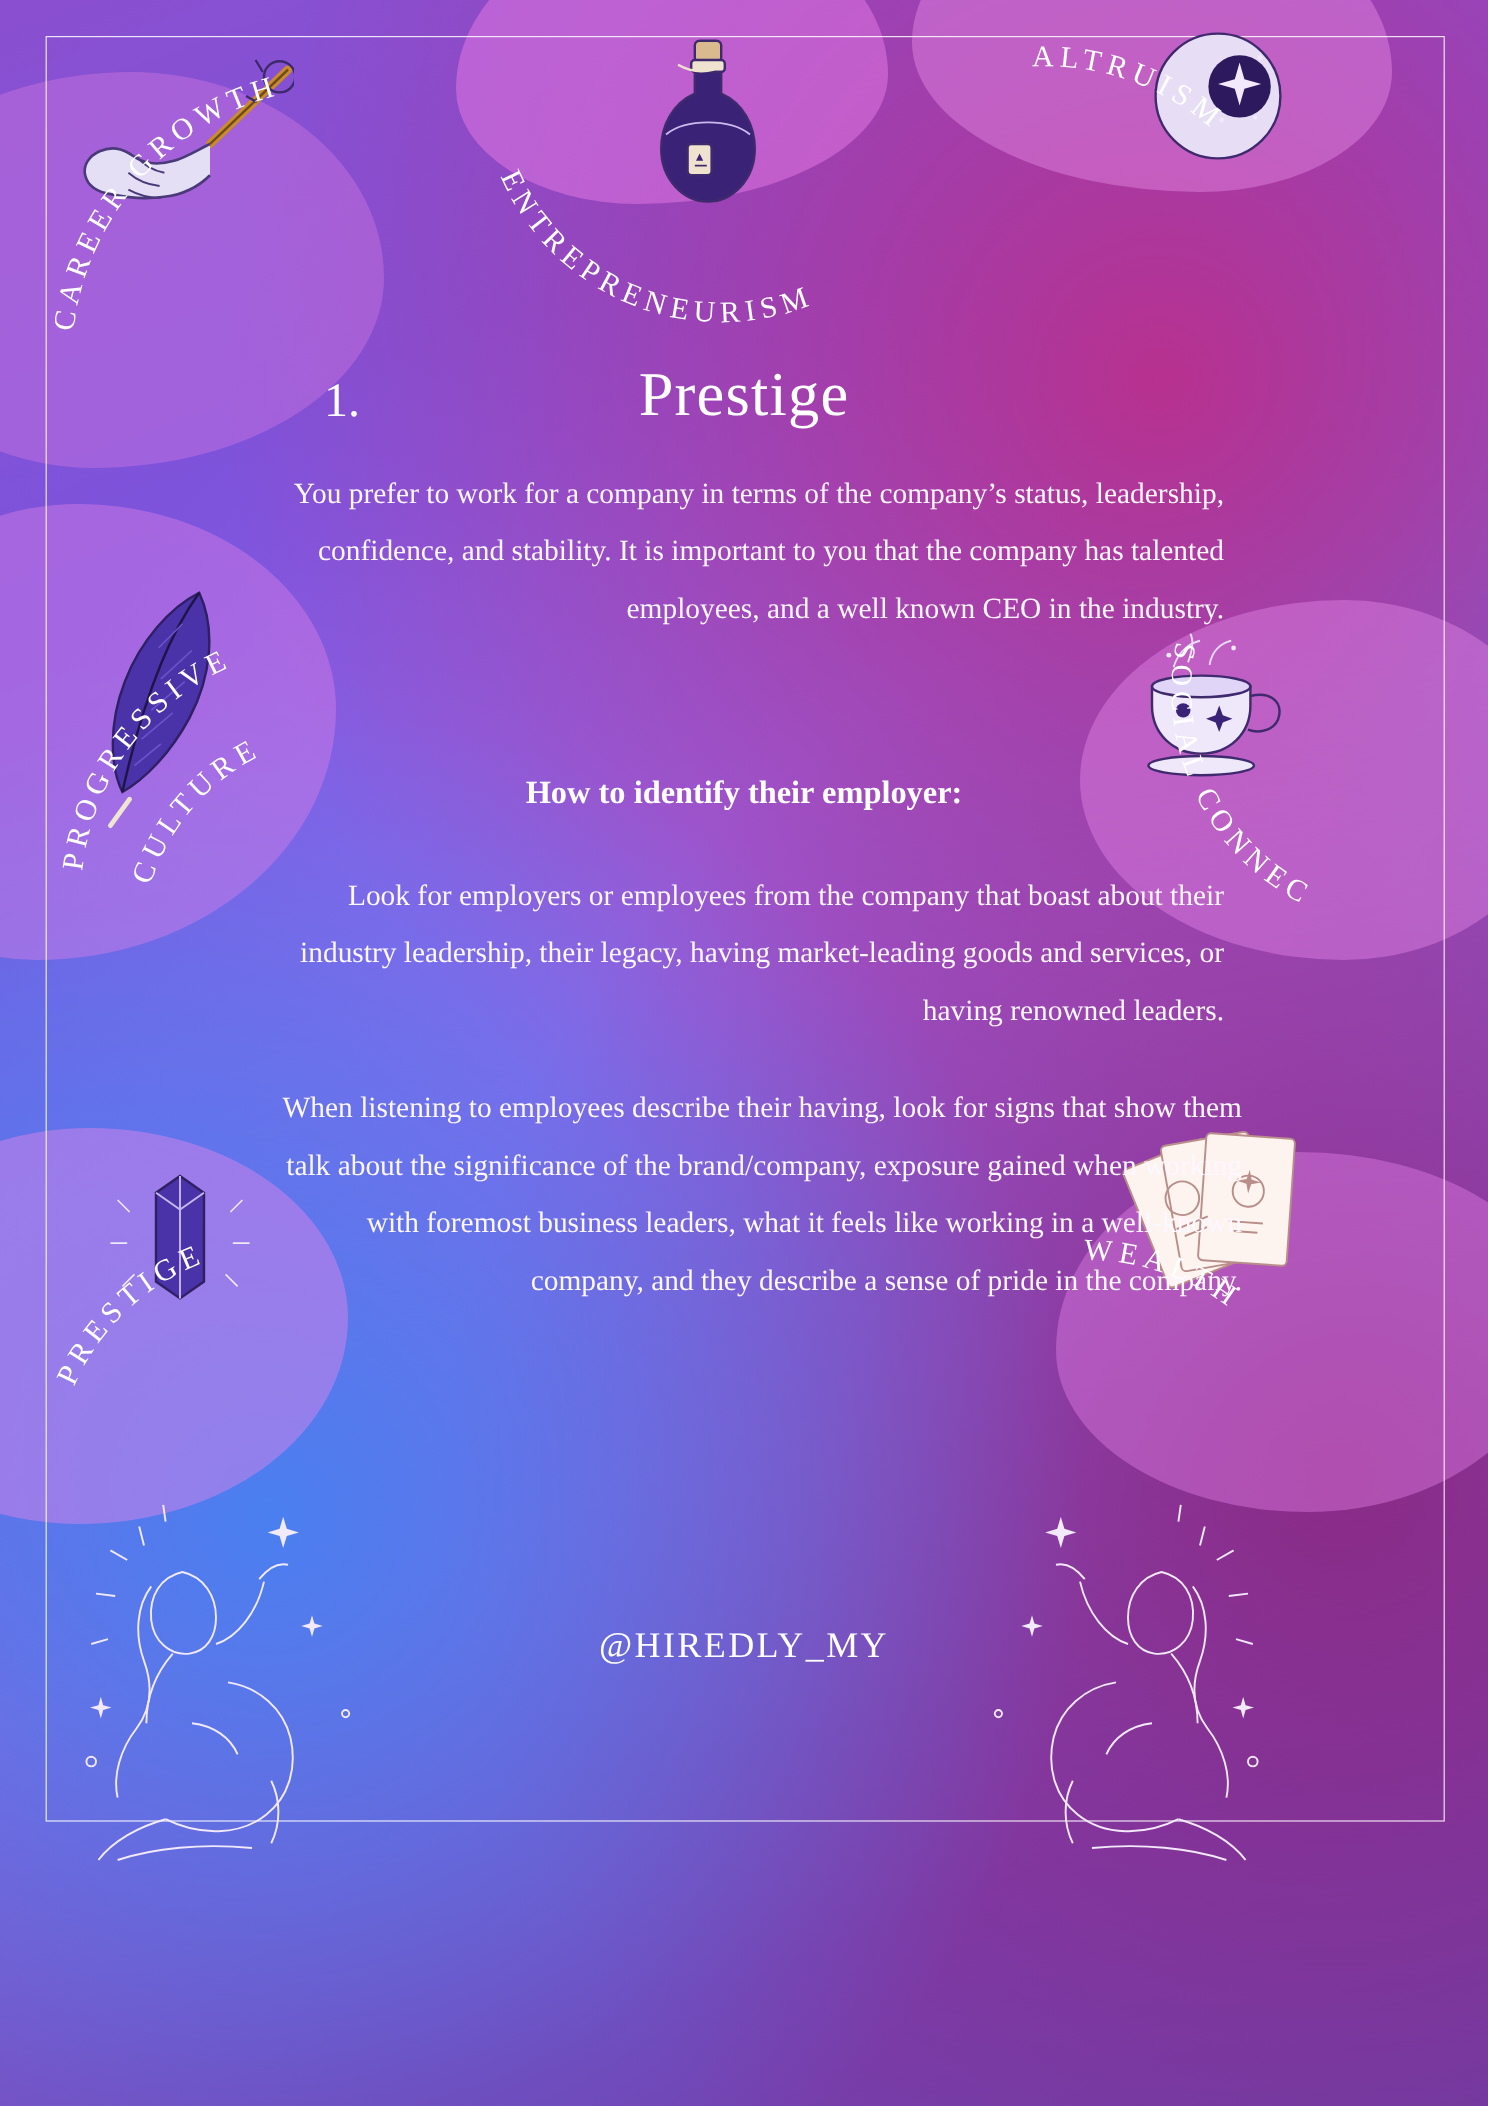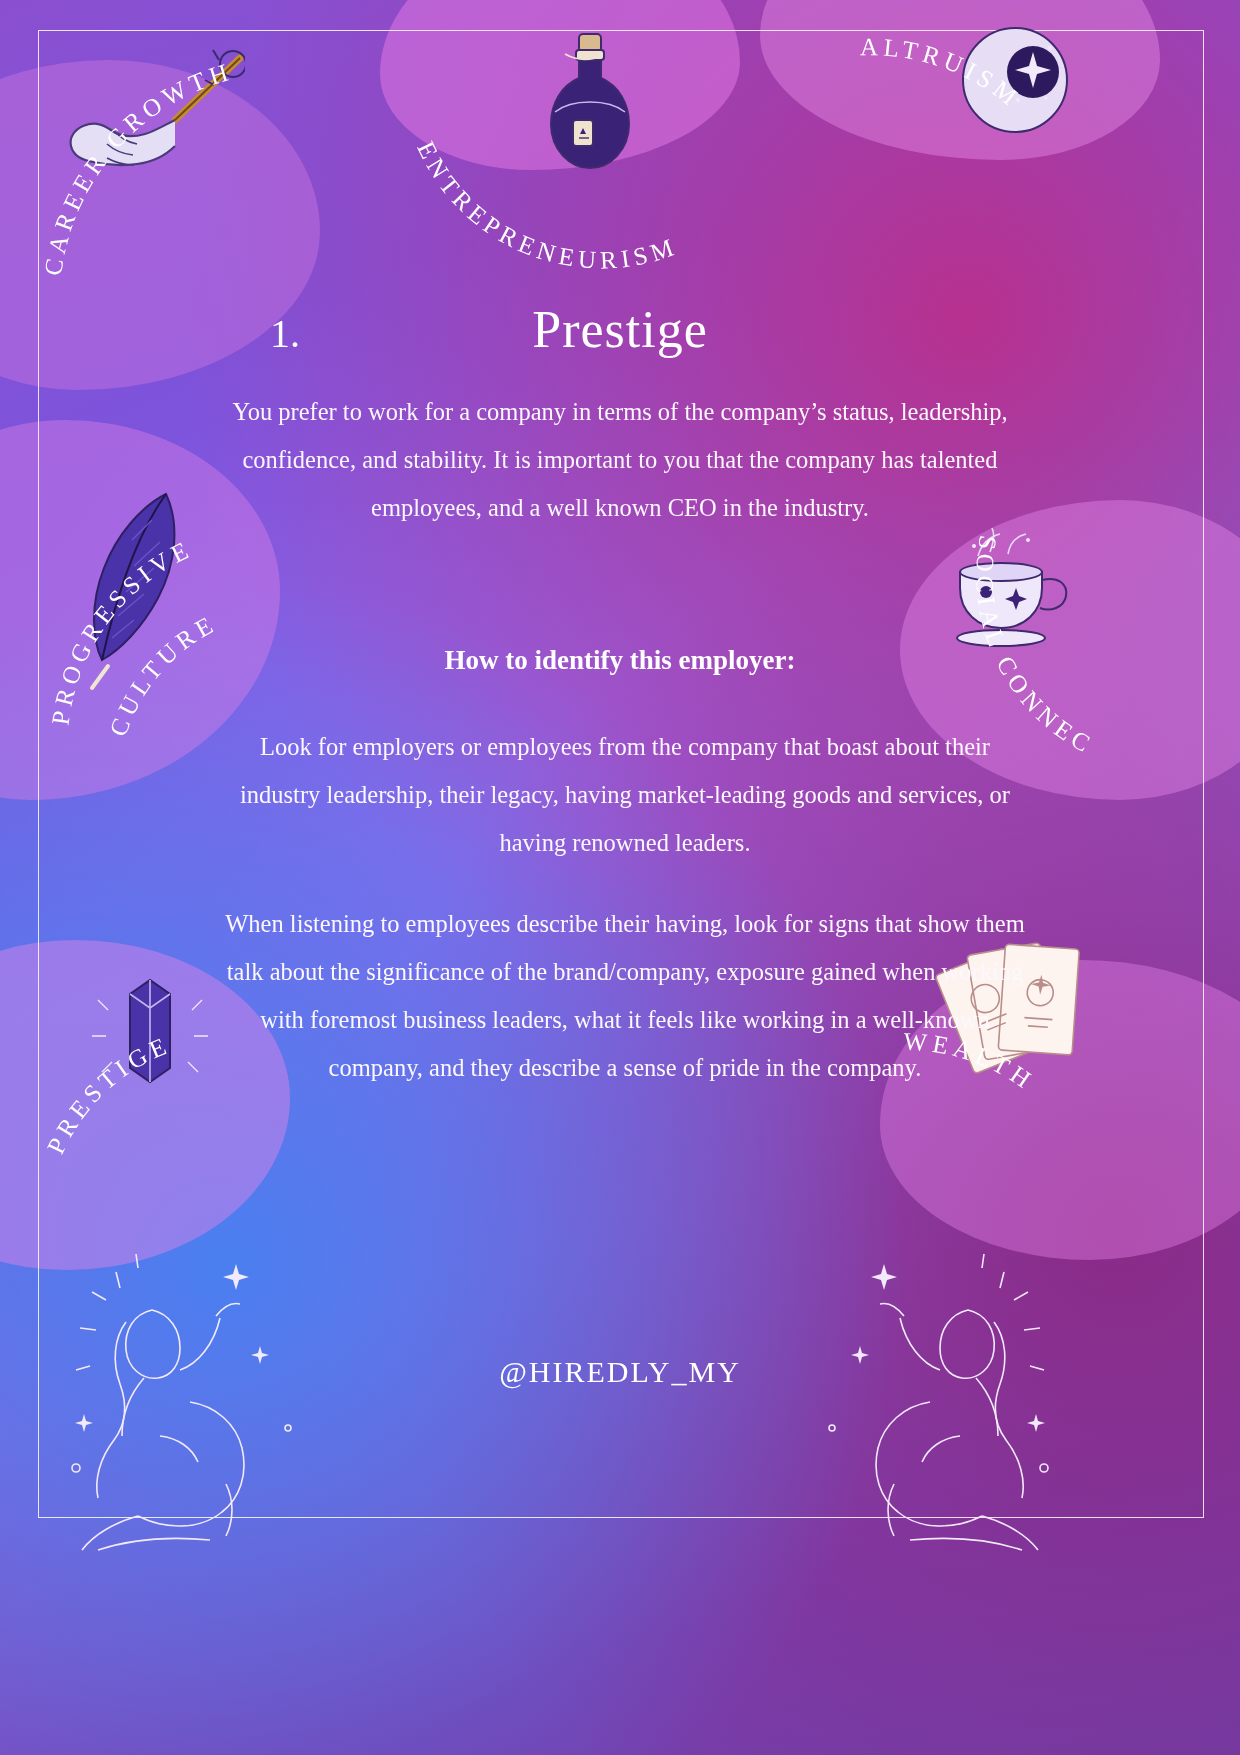--- a/index.html
+++ b/index.html
@@ -116,21 +116,21 @@
     text-align: center;
     font-size: 52px;
     letter-spacing: 1px;
     color: #ffffff;
     font-family: "Liberation Serif", serif;
   }
   .para {
     position: absolute;
     left: 220px;
     width: 800px;
-    text-align: center;
+    text-align: right;
     font-size: 24.5px;
     line-height: 48px;
     color: #fdf7ff;
     font-family: "Liberation Serif", serif;
   }
   .para.p1 { top: 388px; }
   .subhead {
     position: absolute;
     left: 0; top: 645px;
     width: 1240px;
@@ -396,19 +396,19 @@
         <circle cx="36" cy="238" r="4"></circle>
         <circle cx="248" cy="198" r="3"></circle>
       </g>
     </svg>
   </div>
 
   <div class="content">
     <div class="number">1.</div>
     <div class="title">Prestige</div>
     <div class="para p1">You prefer to work for a company in terms of the company’s status, leadership, confidence, and stability. It is important to you that the company has talented employees, and a well known CEO in the industry.</div>
-    <div class="subhead">How to identify this employer:</div>
+    <div class="subhead">How to identify their employer:</div>
     <div class="para p2">Look for employers or employees from the company that boast about their industry leadership, their legacy, having market-leading goods and services, or having renowned leaders.</div>
     <div class="para p3">When listening to employees describe their having, look for signs that show them talk about the significance of the brand/company, exposure gained when working with foremost business leaders, what it feels like working in a well-known company, and they describe a sense of pride in the company.</div>
     <div class="handle">@HIREDLY_MY</div>
   </div>
 
 </div>
 
 </body></html>

